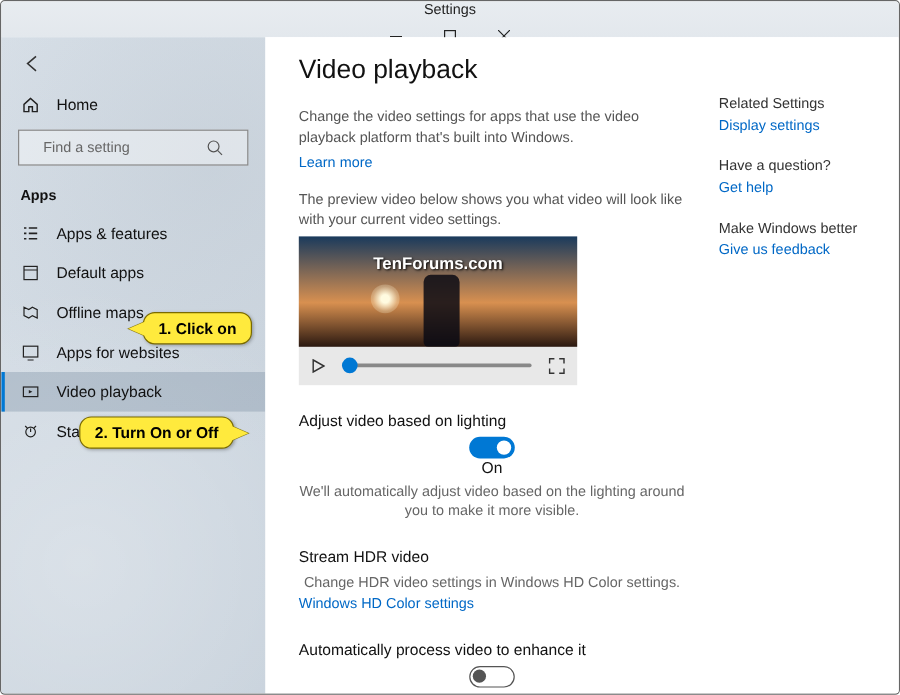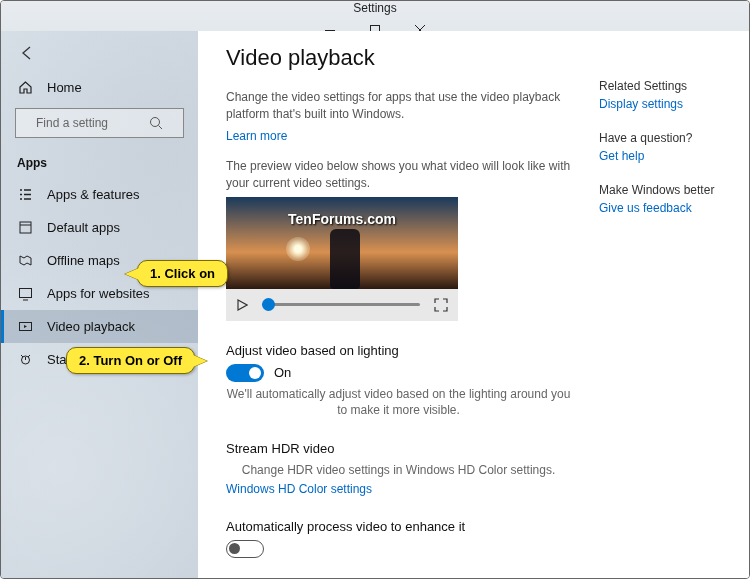--- a/index.html
+++ b/index.html
@@ -2,21 +2,21 @@
 <html><head>
 <meta charset="utf-8">
 <style>
 * { margin: 0; padding: 0; box-sizing: border-box; font-family: "Segoe UI", sans-serif; }
 body { width: 750px; height: 579px; overflow: hidden; background: #fff; border: 1px solid #666; border-radius: 4px; position: relative; }
 .titlebar { height: 30px; display: flex; align-items: center; background: linear-gradient(to bottom, #e8ecf0, #e3e8ed); padding: 0 8px; font-size: 12px; color: #222; flex-direction: column; }
 .titlebar-text { flex: 1; }
 .win-controls { display: flex; }
 .win-btn { width: 45px; height: 30px; display: flex; align-items: center; justify-content: center; color: #222; font-size: 11px; }
 .main { display: flex; height: calc(100% - 30px); }
-.sidebar { width: 197px; background: linear-gradient(135deg, #d8e0e8, #c8d2dc); padding: 8px 0; overflow: hidden; position: relative; }
+.sidebar { width: 220px; background: linear-gradient(135deg, #d8e0e8, #c8d2dc); padding: 8px 0; overflow: hidden; position: relative; }
 .sidebar::before { content:""; position:absolute; inset:0; background: radial-gradient(circle at 30% 80%, rgba(255,255,255,0.25), transparent 50%), radial-gradient(circle at 80% 20%, rgba(180,190,200,0.3), transparent 50%); }
 .sidebar > * { position: relative; }
 .back-btn { width: 28px; height: 28px; margin-left: 12px; margin-bottom: 6px; display: flex; align-items: center; justify-content: center; color: #333; }
 .home-row { display: flex; align-items: center; padding: 7px 16px; color: #111; font-size: 13px; gap: 14px; }
 .home-row .icon { width: 16px; display: flex; justify-content: center; }
 .search-box { margin: 6px 14px 10px 14px; height: 30px; border: 1px solid #888; background: rgba(255,255,255,0.4); display: flex; align-items: center; padding: 0 20px; font-size: 12px; color: #666; }
 .search-box span { flex: 1; }
 .apps-header { font-size: 12px; font-weight: 600; color: #111; padding: 8px 16px 8px 16px; }
 .nav-item { display: flex; align-items: flex-start; padding: 9px 16px; color: #111; font-size: 13px; gap: 14px; cursor: pointer; }
 .nav-item.selected { background: rgba(120,140,160,0.35); border-left: 3px solid #0078d4; padding-left: 13px; }
@@ -29,33 +29,33 @@
 .link { color: #0068c6; font-size: 12px; cursor: pointer; }
 .desc2 { font-size: 12px; color: #555; line-height: 1.45; margin-top: 14px; margin-bottom: 4px; }
 .video-preview { width: 232px; height: 92px; background: linear-gradient(to bottom, #1a3a5c, #d89050 60%, #2a1810); position: relative; display: flex; align-items: center; justify-content: center; overflow: hidden; }
 .video-preview::after { content:""; position:absolute; left:45%; top:35%; width:30px; height:60px; background: rgba(10,10,20,0.85); border-radius: 6px 6px 4px 4px; }
 .sun { position: absolute; left: 60px; top: 40px; width: 24px; height: 24px; background: radial-gradient(circle, #fffbe0 20%, rgba(255,250,220,0.3) 60%, transparent); border-radius: 50%; }
 .watermark { position: absolute; top: 14px; color: #fff; font-weight: 700; font-size: 14px; text-shadow: 1px 1px 2px #000; white-space: nowrap; }
 .vcontrols { height: 32px; width: 232px; background: #e8e8e8; display: flex; align-items: center; padding: 0 10px; gap: 14px; }
 .vcontrols .track { flex: 1; height: 3px; background: #888; border-radius: 2px; position: relative; }
 .vcontrols .thumb { position: absolute; left: 0; top: -5px; width: 13px; height: 13px; background: #0078d4; border-radius: 50%; }
 .section-title { font-size: 13px; font-weight: 400; color: #111; margin-top: 22px; margin-bottom: 6px; }
-.toggle-row { display: flex; align-items: center; gap: 10px; margin-bottom: 4px; }
+.toggle-row { display: flex; align-items: center; margin-bottom: 4px; flex-direction: column; }
 .toggle { width: 38px; height: 18px; border-radius: 9px; position: relative; }
 .toggle.on { background: #0078d4; }
 .toggle.on::after { content:""; position:absolute; right:3px; top:3px; width:12px; height:12px; background:#fff; border-radius:50%; }
 .toggle.off { background: #fff; border: 1px solid #555; }
 .toggle.off::after { content:""; position:absolute; left:2px; top:2px; width:11px; height:11px; background:#555; border-radius:50%; }
 .toggle-label { font-size: 13px; color: #111; }
 .small { font-size: 12px; color: #666; line-height: 1.4; text-align: center; }
 .aside-title { font-size: 12px; color: #333; margin-bottom: 4px; }
 .aside-link { color: #0068c6; font-size: 12px; margin-bottom: 20px; display: block; cursor: pointer; }
 .callout { position: absolute; background: #ffea3d; border: 1px solid #7a6a00; border-radius: 10px; padding: 5px 12px; font-size: 13px; font-weight: 700; color: #000; box-shadow: 1px 1px 3px rgba(0,0,0,0.3); white-space: nowrap; }
 .callout::before { content:""; position:absolute; width:0; height:0; }
-.callout.c1 { top: 259px; left: 136px; }
+.callout.c1 { top: 259px; left: 118px; }
 .callout.c1::before { left:-13px; top:7px; border-top:6px solid transparent; border-bottom:6px solid transparent; border-right:14px solid #ffea3d; filter: drop-shadow(-1px 0 0 #7a6a00); }
 .callout.c2 { top: 346px; left: 65px; }
 .callout.c2::before { right:-13px; top:7px; border-top:6px solid transparent; border-bottom:6px solid transparent; border-left:14px solid #ffea3d; filter: drop-shadow(1px 0 0 #7a6a00); }
 svg { display: block; }
 </style>
 </head>
 <body>
 
 <div class="titlebar">
   <span class="titlebar-text">Settings</span>

